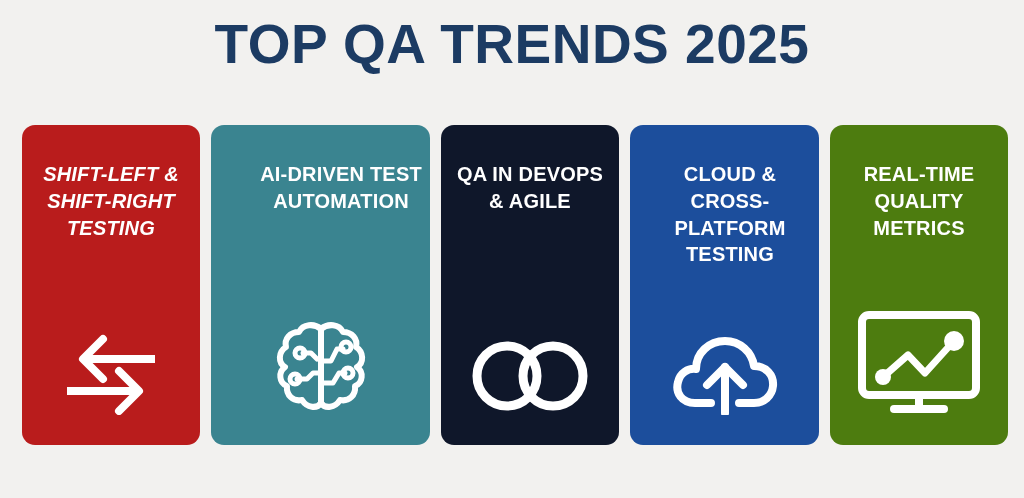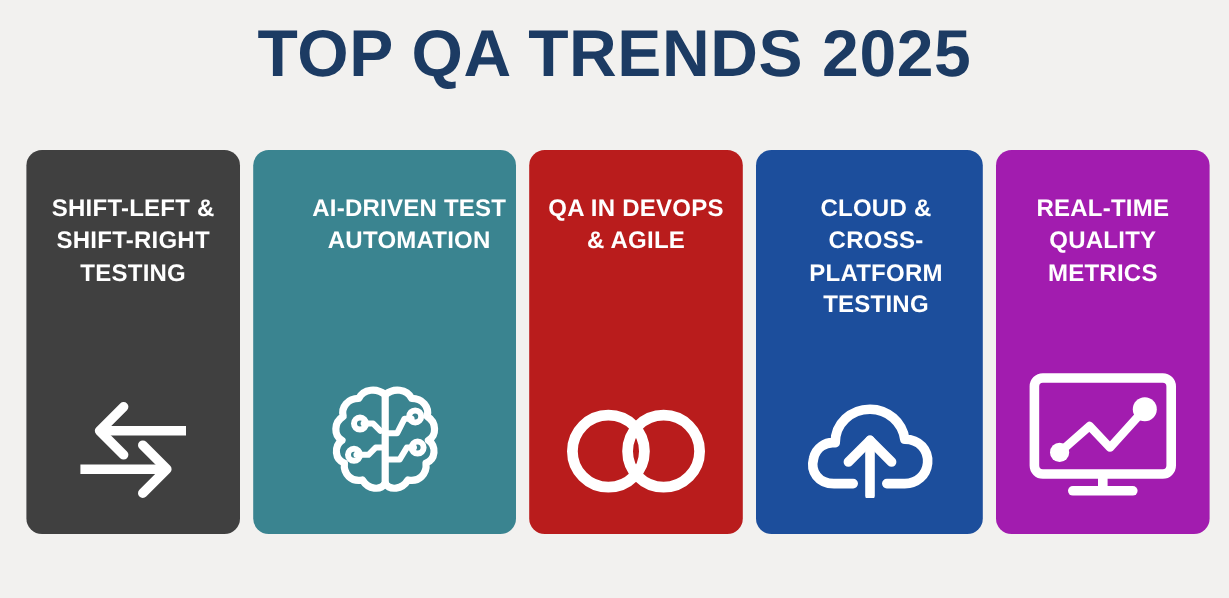--- a/index.html
+++ b/index.html
@@ -81,21 +81,21 @@
 </style>
 </head>
 <body style="background: rgb(242, 241, 239);">
 
 <div class="infographic" style="background: rgb(242, 241, 239);">
 
   <div class="title" style="color: rgb(28, 59, 99);">TOP QA TRENDS 2025</div>
 
   <div class="cards">
 
-    <div class="card" style="background:#404040;">
+    <div class="card" style="background:#b91c1c;font-style:italic;">
       <div class="card-title">SHIFT-LEFT &amp; SHIFT-RIGHT TESTING</div>
       <div class="card-icon">
         <svg width="100" height="82" viewBox="0 0 100 82" fill="none">
           <path d="M94 26 H22" stroke="#ffffff" stroke-width="8" stroke-linecap="butt"></path>
           <path d="M42 6 L22 26 L42 46" stroke="#ffffff" stroke-width="8" stroke-linecap="round" stroke-linejoin="round" fill="none"></path>
           <path d="M6 58 H78" stroke="#ffffff" stroke-width="8" stroke-linecap="butt"></path>
           <path d="M58 38 L78 58 L58 78" stroke="#ffffff" stroke-width="8" stroke-linecap="round" stroke-linejoin="round" fill="none"></path>
         </svg>
       </div>
     </div>
@@ -129,21 +129,21 @@
           <circle cx="22" cy="60" r="5" stroke="#ffffff" stroke-width="5" fill="none"></circle>
 
           <path d="M48 42 H58 L64 30 H70" stroke="#ffffff" stroke-width="5" stroke-linecap="round" stroke-linejoin="round" fill="none"></path>
           <path d="M48 64 H60 L66 54 H72" stroke="#ffffff" stroke-width="5" stroke-linecap="round" stroke-linejoin="round" fill="none"></path>
           <circle cx="73" cy="28" r="5" stroke="#ffffff" stroke-width="5" fill="none"></circle>
           <circle cx="75" cy="54" r="5" stroke="#ffffff" stroke-width="5" fill="none"></circle>
         </svg>
       </div>
     </div>
 
-    <div class="card" style="background:#b91c1c;">
+    <div class="card" style="background:#0f172a;">
       <div class="card-title">QA IN DEVOPS &amp; AGILE</div>
       <div class="card-icon">
         <svg width="122" height="78" viewBox="0 0 122 78" fill="none">
           <circle cx="38" cy="39" r="30" stroke="#ffffff" stroke-width="9" fill="none"></circle>
           <circle cx="84" cy="39" r="30" stroke="#ffffff" stroke-width="9" fill="none"></circle>
         </svg>
       </div>
     </div>
 
     <div class="card" style="background:#1c4e9c;padding-left:11px;">
@@ -160,21 +160,21 @@
                    C95 39 103 48 102 59
                    C101 69 93 76 83 76
                    H68" stroke="#ffffff" stroke-width="8" stroke-linecap="round" stroke-linejoin="round" fill="none"></path>
 
           <path d="M54 86 V40" stroke="#ffffff" stroke-width="8" stroke-linecap="round"></path>
           <path d="M36 58 L54 40 L72 58" stroke="#ffffff" stroke-width="8" stroke-linecap="round" stroke-linejoin="round" fill="none"></path>
         </svg>
       </div>
     </div>
 
-    <div class="card" style="background:#a21caf;">
+    <div class="card" style="background:#4d7c0f;">
       <div class="card-title">REAL-TIME QUALITY METRICS</div>
       <div class="card-icon">
         <svg width="126" height="106" viewBox="0 0 126 106" fill="none">
 
           <rect x="6" y="6" width="114" height="80" rx="7" stroke="#ffffff" stroke-width="8" fill="none"></rect>
 
           <path d="M63 86 V96" stroke="#ffffff" stroke-width="8" stroke-linecap="butt"></path>
           <path d="M38 100 H88" stroke="#ffffff" stroke-width="8" stroke-linecap="round"></path>
 
           <path d="M27 68 L52 46 L69 64 L97 33" stroke="#ffffff" stroke-width="7" stroke-linecap="round" stroke-linejoin="round" fill="none"></path>

